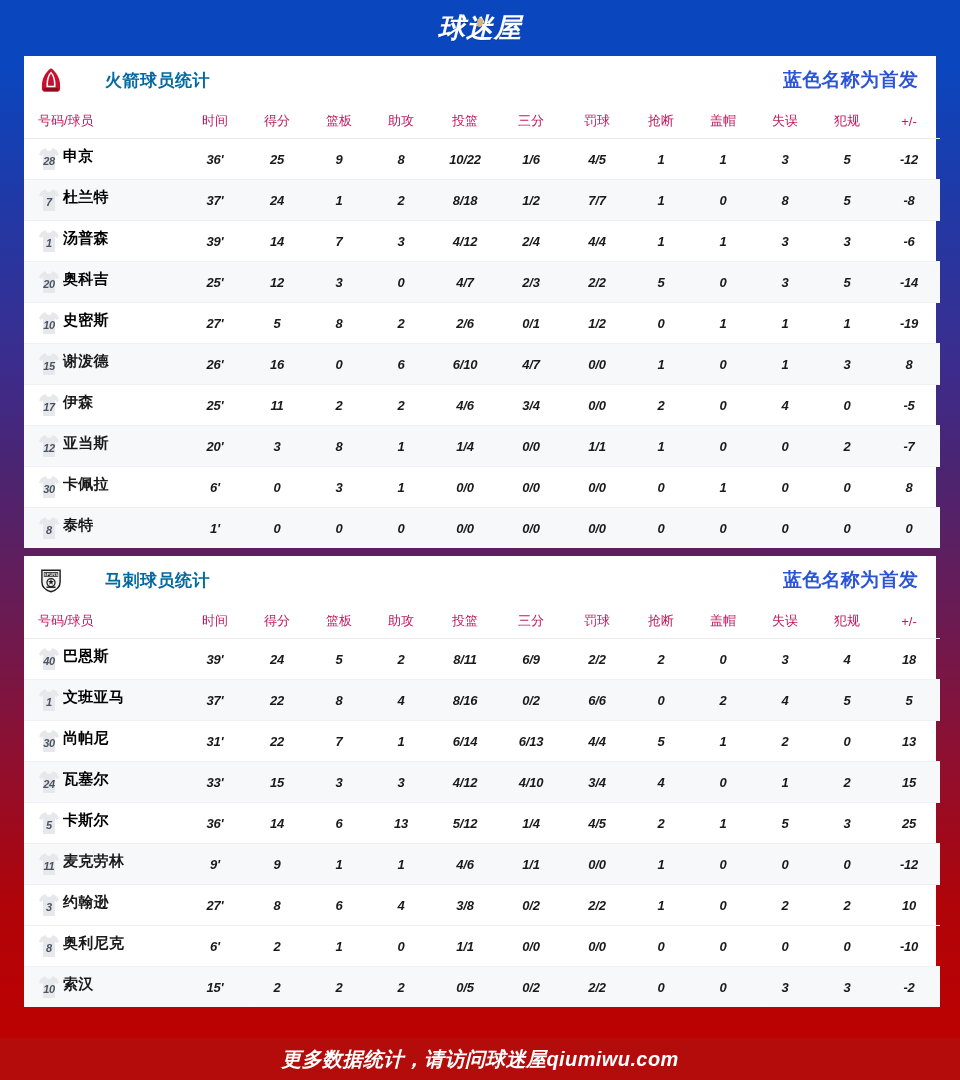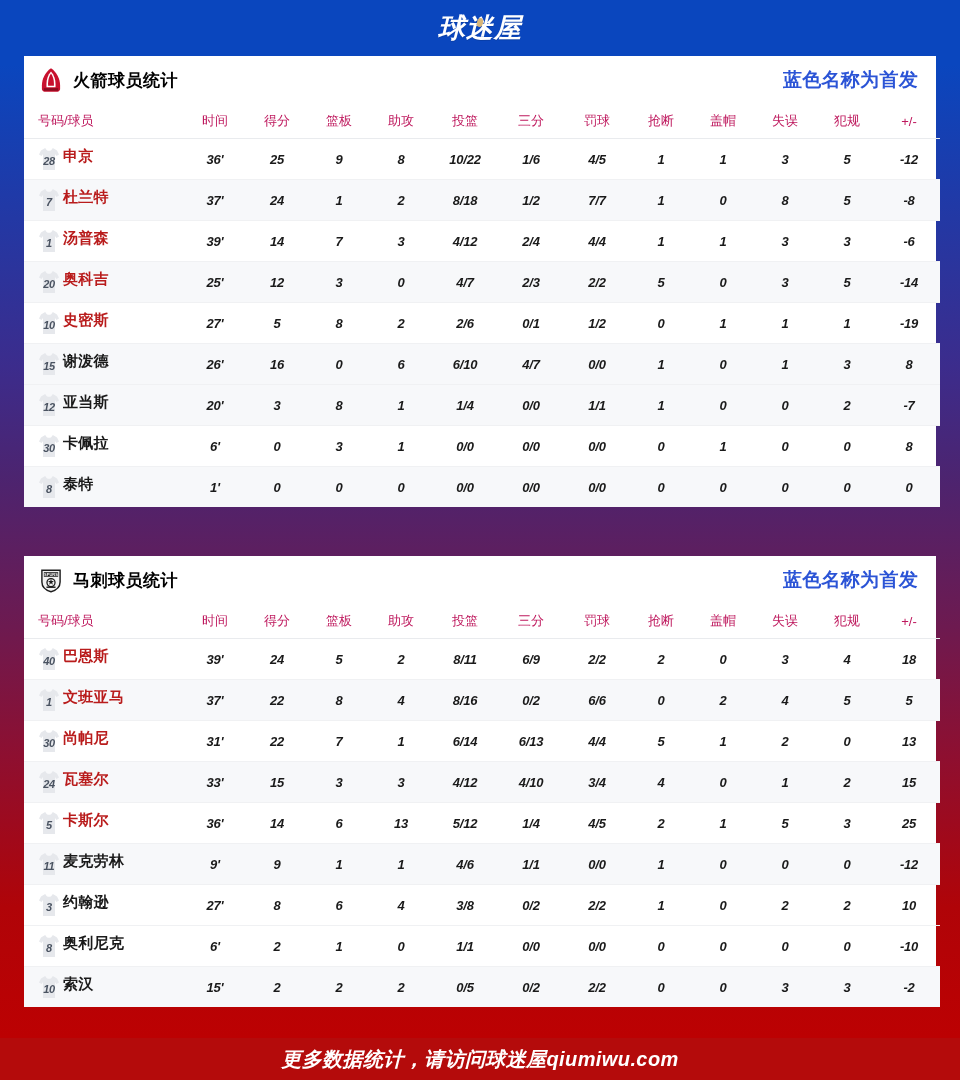--- a/index.html
+++ b/index.html
@@ -80,22 +80,23 @@
   .team-logo {
     width: 26px;
     height: 26px;
     margin-right: 9px;
     flex: 0 0 auto;
     display: block;
   }
   .team-title {
     font-size: 17px;
     font-weight: bold;
-    color: #000000;
+    color: #0369a1;
     letter-spacing: .5px;
+    margin-left: 32px;
   }
   .head-spacer { flex: 1 1 auto; }
   .legend-note {
     font-size: 19px;
     font-weight: bold;
     color: #2b54d6;
     letter-spacing: .3px;
     cursor: pointer;
   }
 
@@ -160,21 +161,21 @@
     color: #4a5361;
     letter-spacing: -.3px;
   }
   .pname {
     font-size: 15px;
     font-weight: bold;
     color: #1a1a1a;
     letter-spacing: .3px;
     white-space: nowrap;
   }
-  .pname.starter { color: #b91c1c; }
+  .pname.starter { color: #000000; }
 
   td.stat {
     font-size: 14px;
     font-style: italic;
     font-weight: bold;
     color: #1a1a1a;
     letter-spacing: -.2px;
   }
 
   
@@ -399,20 +400,45 @@
             <td class="stat">6</td>
             <td class="stat">6/10</td>
             <td class="stat">4/7</td>
             <td class="stat">0/0</td>
             <td class="stat">1</td>
             <td class="stat">0</td>
             <td class="stat">1</td>
             <td class="stat">3</td>
             <td class="stat">8</td>
           </tr>
+          <tr>
+            <td class="col-player">
+              <div class="player-cell">
+                <span class="jersey">
+                  <svg viewBox="0 0 22 24">
+                    <path d="M7.2 1 L3 3.6 L1 7.4 L3.6 9 L5 7 L5 23 L17 23 L17 7 L18.4 9 L21 7.4 L19 3.6 L14.8 1 C13.8 3 12.6 3.8 11 3.8 C9.4 3.8 8.2 3 7.2 1 Z" fill="#e6e8ec"></path>
+                  </svg>
+                  <span class="num">17</span>
+                </span>
+                <span class="pname">伊森</span>
+              </div>
+            </td>
+            <td class="stat">25'</td>
+            <td class="stat">11</td>
+            <td class="stat">2</td>
+            <td class="stat">2</td>
+            <td class="stat">4/6</td>
+            <td class="stat">3/4</td>
+            <td class="stat">0/0</td>
+            <td class="stat">2</td>
+            <td class="stat">0</td>
+            <td class="stat">4</td>
+            <td class="stat">0</td>
+            <td class="stat">-5</td>
+          </tr>
           <tr class="row-alt">
             <td class="col-player">
               <div class="player-cell">
                 <span class="jersey">
                   <svg viewBox="0 0 22 24">
                     <path d="M7.2 1 L3 3.6 L1 7.4 L3.6 9 L5 7 L5 23 L17 23 L17 7 L18.4 9 L21 7.4 L19 3.6 L14.8 1 C13.8 3 12.6 3.8 11 3.8 C9.4 3.8 8.2 3 7.2 1 Z" fill="#e6e8ec"></path>
                   </svg>
                   <span class="num">12</span>
                 </span>
                 <span class="pname">亚当斯</span>

